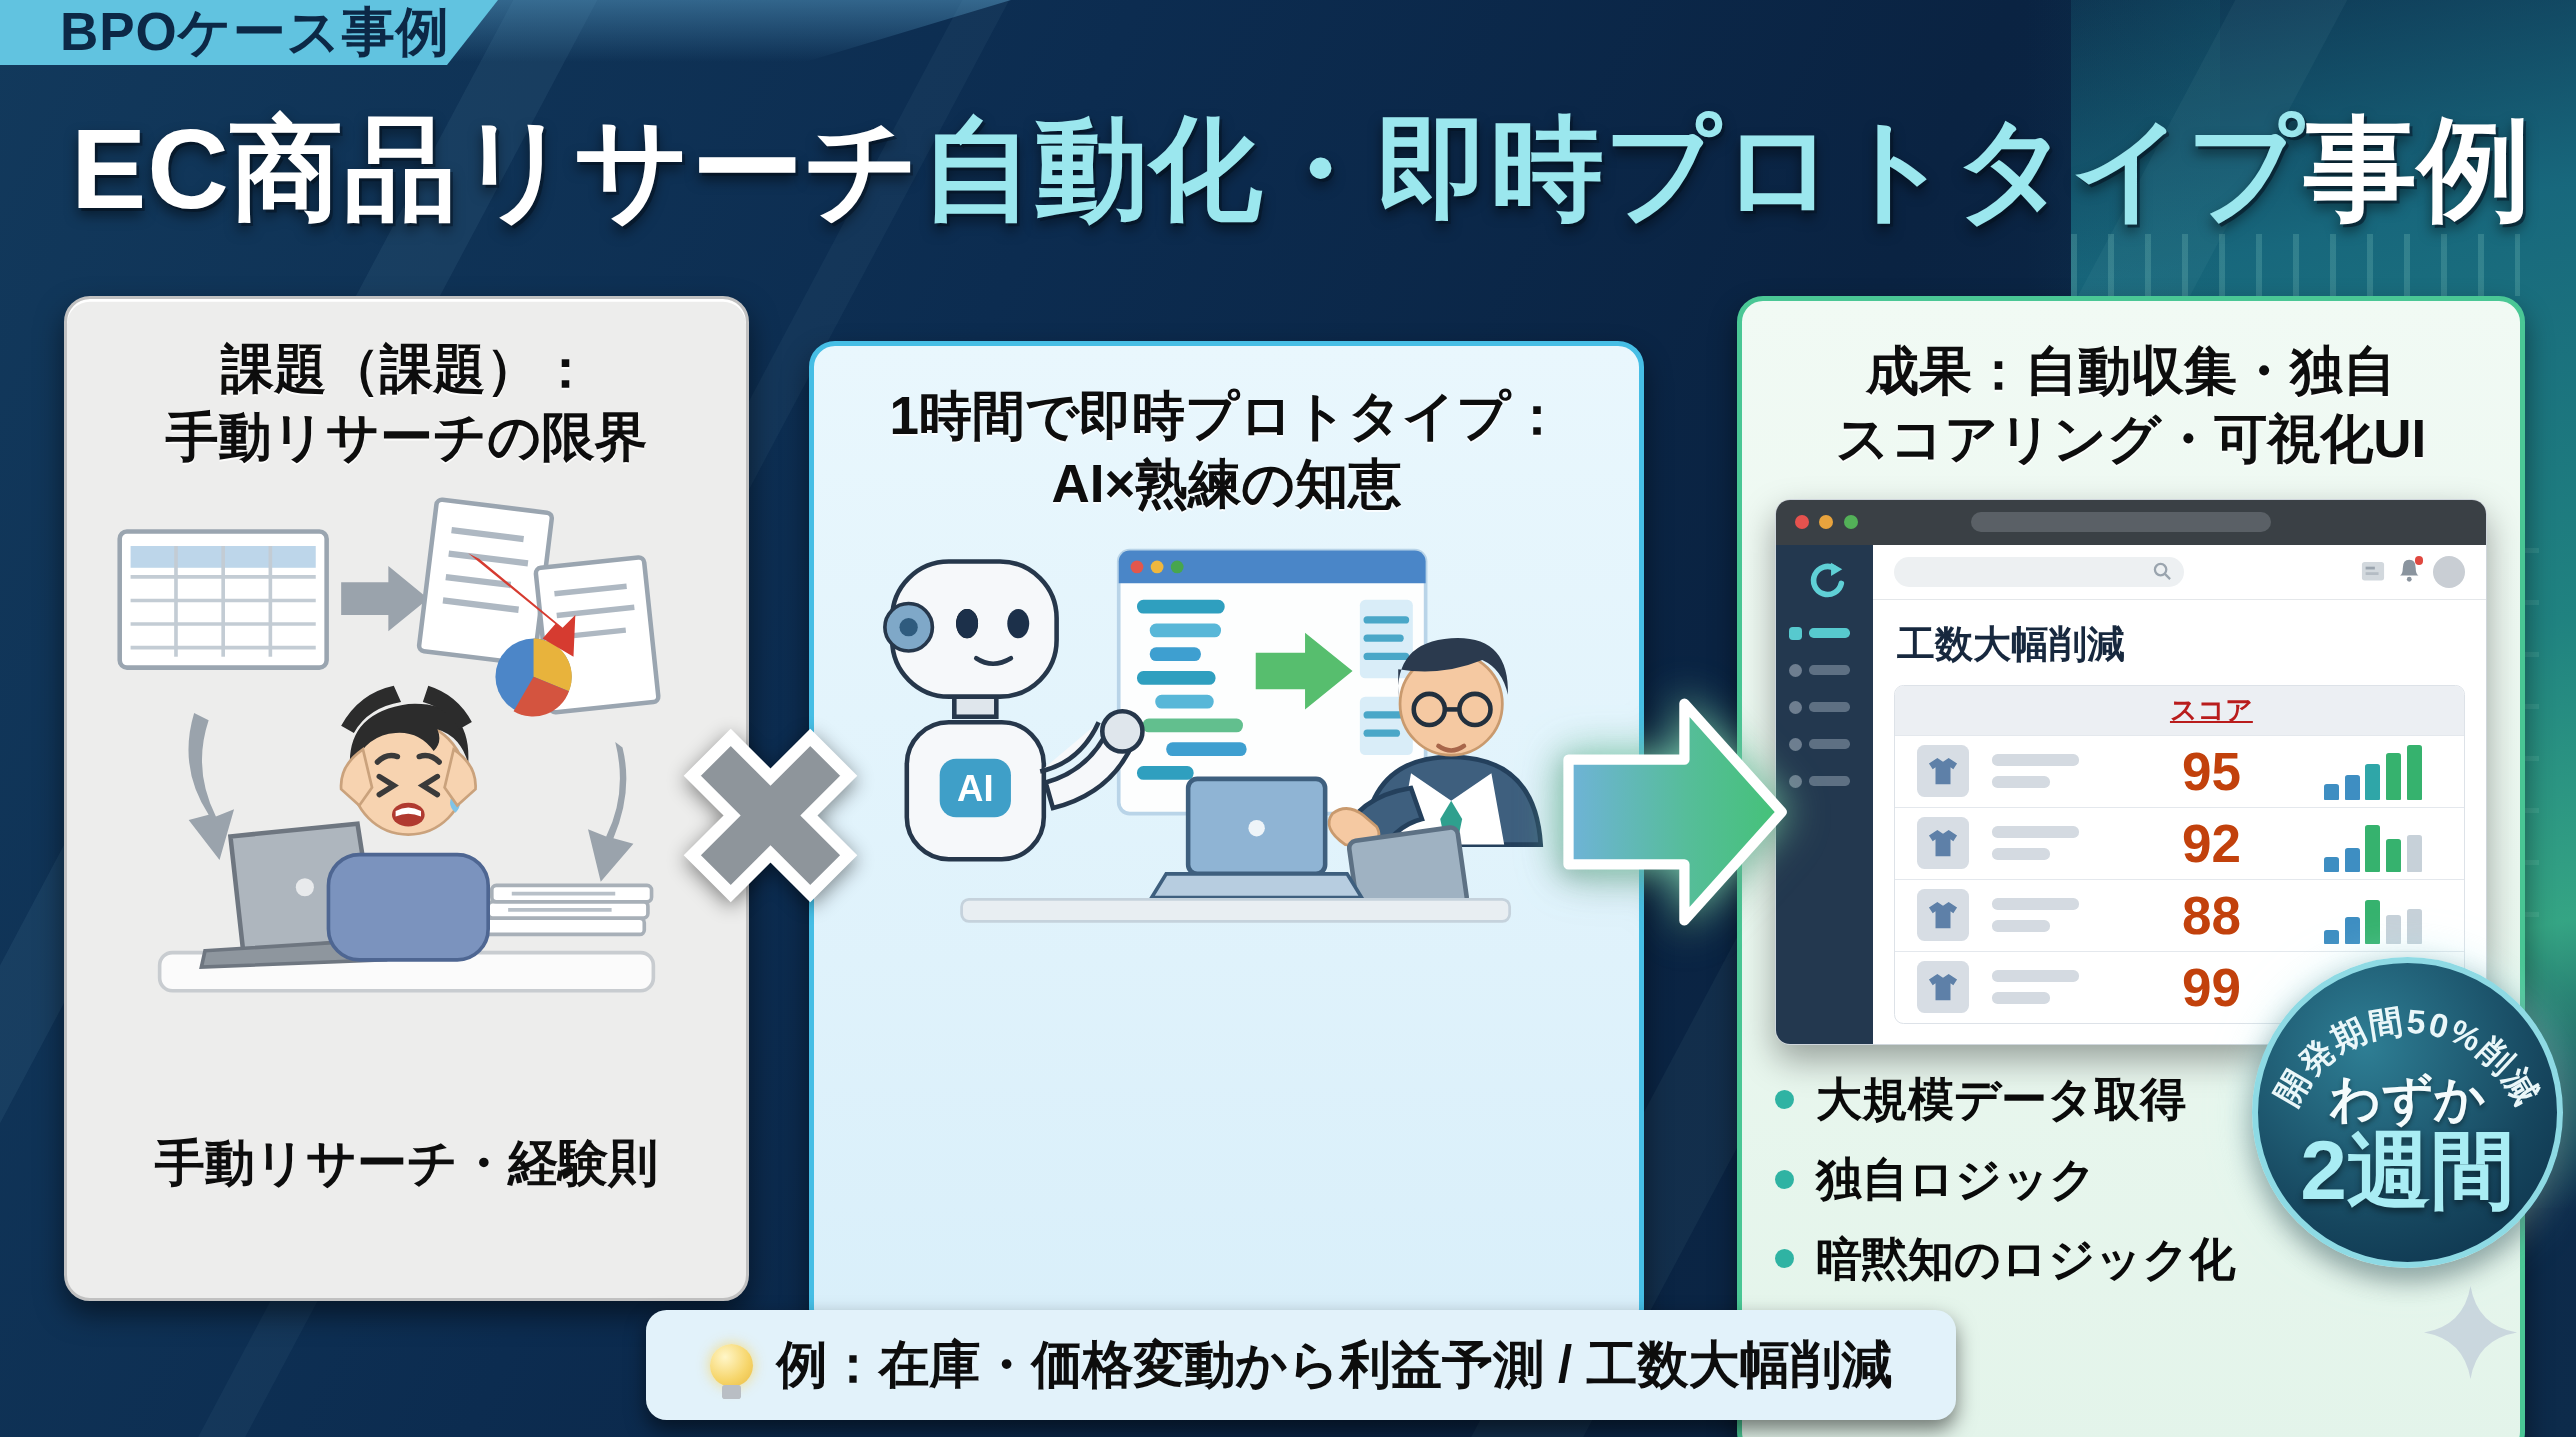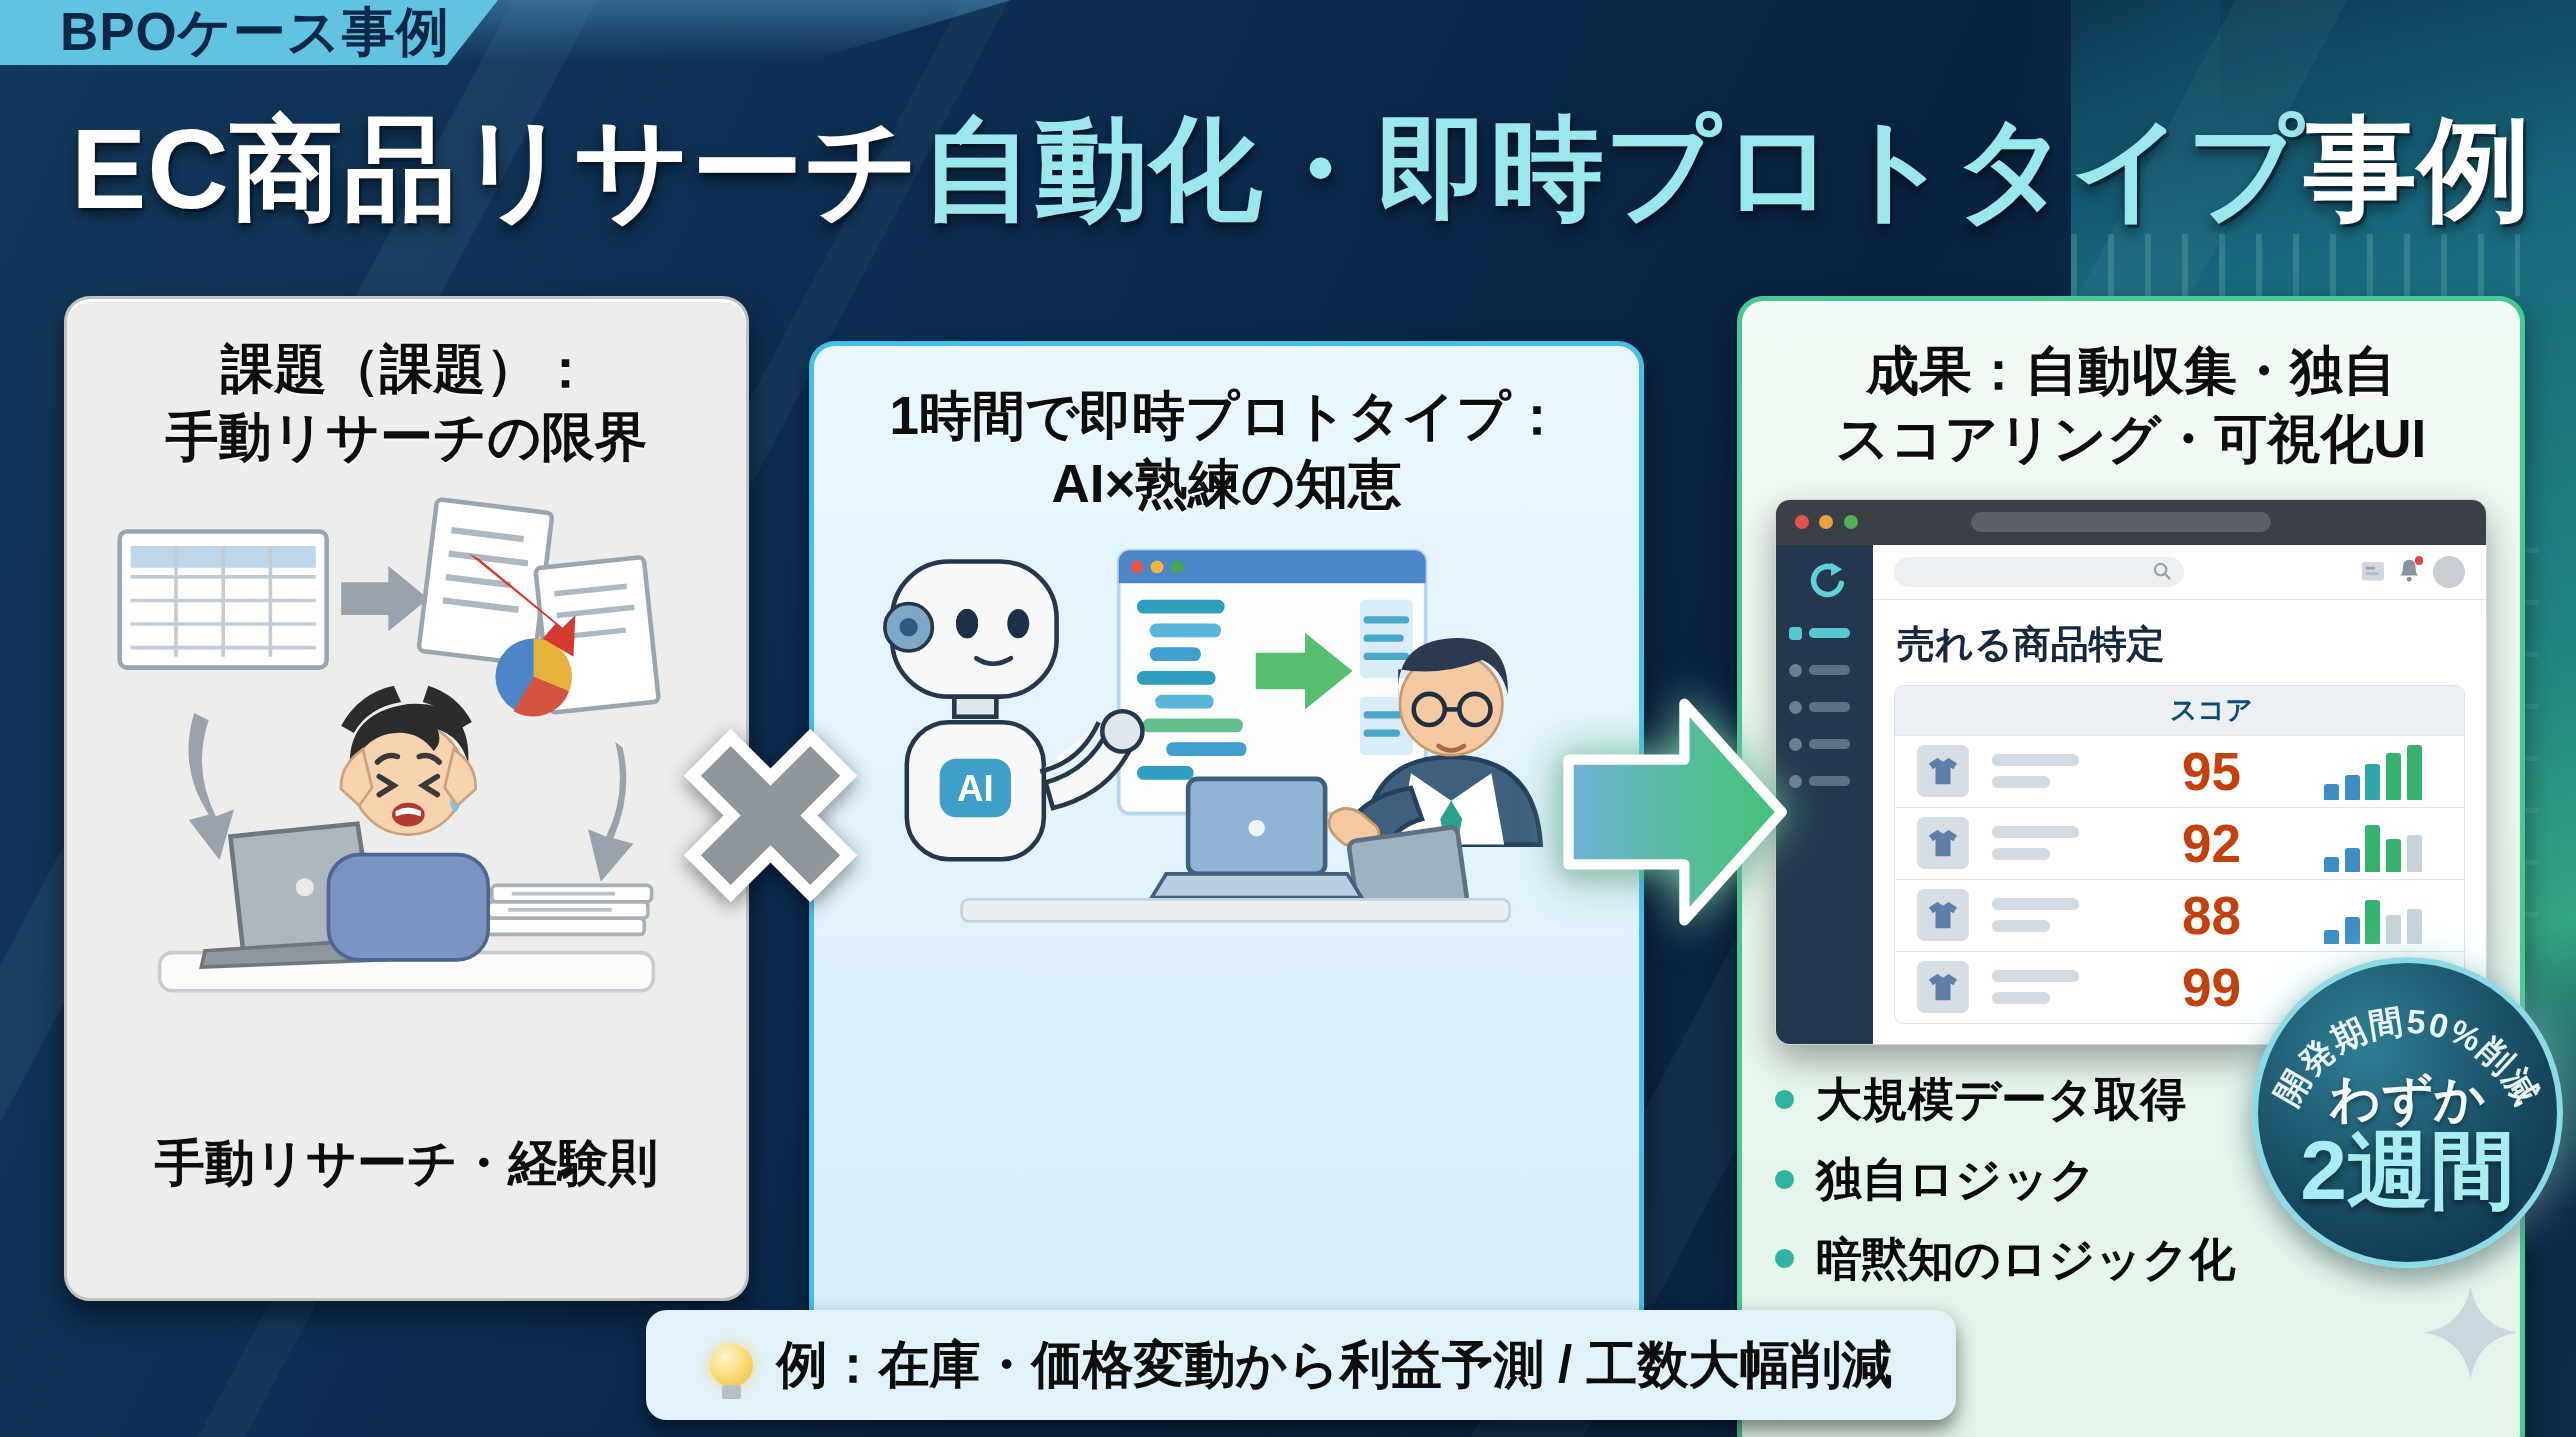--- a/index.html
+++ b/index.html
@@ -77,21 +77,21 @@
   .win-toolbar{height:54px;display:flex;align-items:center;padding:0 20.6px;gap:11.2px;border-bottom:1.9px solid #e4e7ea;}
   .search-pill{width:290px;height:30px;background:#edf0f2;border-radius:15px;display:flex;align-items:center;justify-content:flex-end;padding-right:11.2px;box-sizing:border-box;}
   .tb-icons{margin-left:auto;display:flex;align-items:center;gap:13px;}
   .avatar{width:32px;height:32px;border-radius:50%;background:#c9ced4;}
   .bell{position:relative;}
   .bell .dot{position:absolute;right:-2.8px;top:-1.9px;width:8.4px;height:8.4px;border-radius:50%;background:#e0483f;}
   .win-heading{font-size:38px;font-weight:bold;color:#17283e;padding:19px 24px 7.5px;}
   .win-table{margin:7.5px 20.6px 20.6px;border:1.9px solid #dde2e8;border-radius:9.4px;overflow:hidden;}
   .t-row{display:grid;grid-template-columns:97px 1fr 140px 183px;align-items:center;}
   .t-head{background:#eceff3;height:49px;}
-  .t-head .score-h{font-size:27px;font-weight:bold;color:#0c4a6e;text-align:center;}
+  .t-head .score-h{font-size:27px;font-weight:bold;color:#b91c1c;text-align:center;text-decoration:underline;}
   .t-data{height:71px;border-top:1.9px solid #e4e8ed;}
   .icon-cell{display:flex;justify-content:center;}
   .icon-box{width:52px;height:52px;border-radius:7.5px;background:#d7dde4;display:flex;align-items:center;justify-content:center;}
   .lines-cell{display:flex;flex-direction:column;gap:10.3px;padding-right:17px;}
   .ph-bar{height:12px;border-radius:5.6px;background:#d4dae1;}
   .ph-bar.l1{width:66%;} .ph-bar.l2{width:44%;}
   .score-cell{font-size:53px;font-weight:bold;color:#c2410c;text-align:center;}
   .chart-cell{display:flex;align-items:flex-end;justify-content:center;gap:5.6px;height:58px;}
   .mini-bar{width:15px;border-radius:2.8px 2.8px 0.9px 0.9px;}
   .mini-bar.blue{background:#3e8ec2;} .mini-bar.green{background:#36b26e;}
@@ -380,21 +380,21 @@
               <span class="bell">
                 <svg width="22.5" height="24" viewBox="0 0 24 26">
                   <path d="M12 2 q7 0 7 9 q0 6 3 8 h-20 q3 -2 3 -8 q0 -9 7 -9 z" fill="#8a949e"></path>
                     <circle cx="12" cy="23" r="2.6" fill="#8a949e"></circle>
                 </svg>
                 <span class="dot"></span>
               </span>
               <span class="avatar"></span>
             </div>
           </div>
-          <div class="win-heading">売れる商品特定</div>
+          <div class="win-heading">工数大幅削減</div>
           <div class="win-table">
             <div class="t-row t-head">
               <span></span>
                 <span></span>
               <span class="score-h">スコア</span>
               <span></span>
             </div>
             <div class="t-row t-data">
               <span class="icon-cell">
                   <span class="icon-box">

